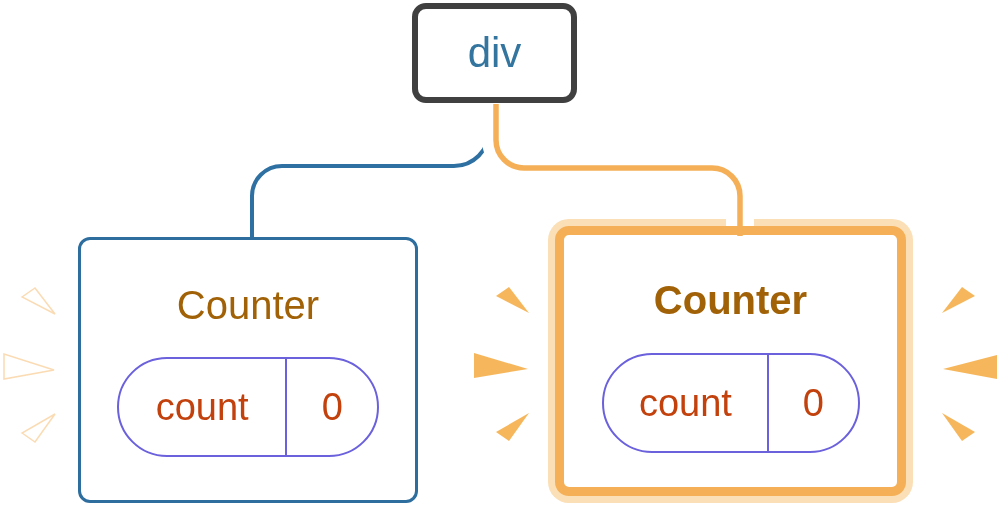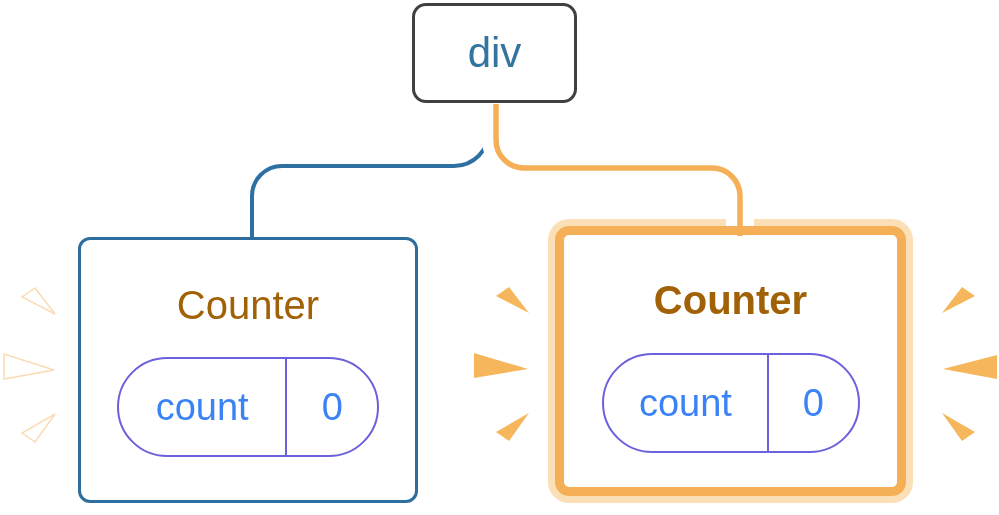--- a/index.html
+++ b/index.html
@@ -18,21 +18,21 @@
     pointer-events: none;
   }
   .node, .card {
     position: absolute;
     box-sizing: border-box;
     background: #ffffff;
   }
   .root-node {
     left: 412px; top: 3px;
     width: 165px; height: 100px;
-    border: 3px solid #404040;
+    border: 6px solid #404040;
     border-radius: 14px;
     z-index: 3;
     display: flex; align-items: center; justify-content: center;
     font-size: 42px; font-weight: 500; color: #33759F;
   }
   .card-left {
     left: 78px; top: 237px;
     width: 340px; height: 266px;
     border: 3px solid #2D6E9E;
     border-radius: 12px;
@@ -61,21 +61,21 @@
     position: absolute;
     left: 50%;
     transform: translateX(-50%);
     height: 100px;
     border: 2px solid #6B61DC;
     border-radius: 60px;
     display: flex;
     box-sizing: border-box;
     background: #ffffff;
     font-size: 38px;
-    color: #3b82f6;
+    color: #c2410c;
   }
   .card-left  .state-pill { top: 117px; width: 262px; }
   .card-right .state-pill { top: 118px; width: 258px; }
   .state-key {
     width: 64.5%;
     border-right: 2px solid #6B61DC;
     display: flex; align-items: center; justify-content: center;
   }
   .state-val {
     flex: 1;

